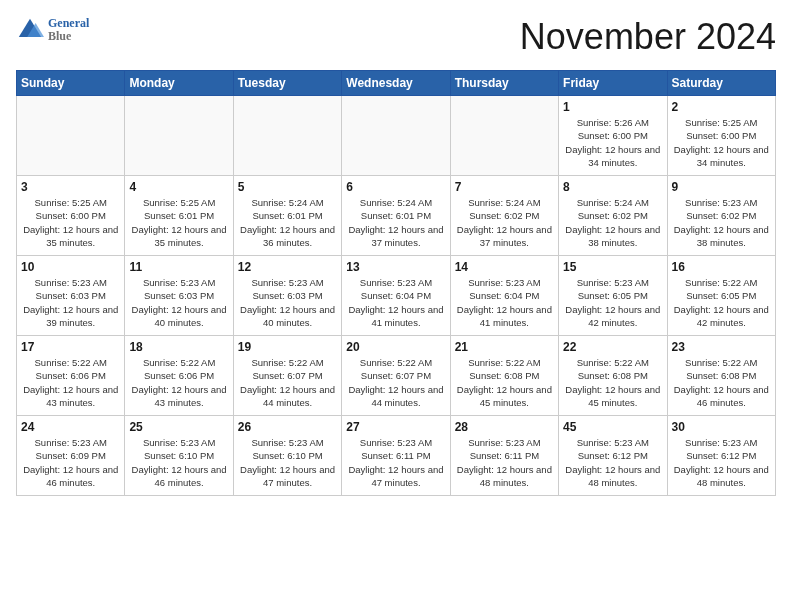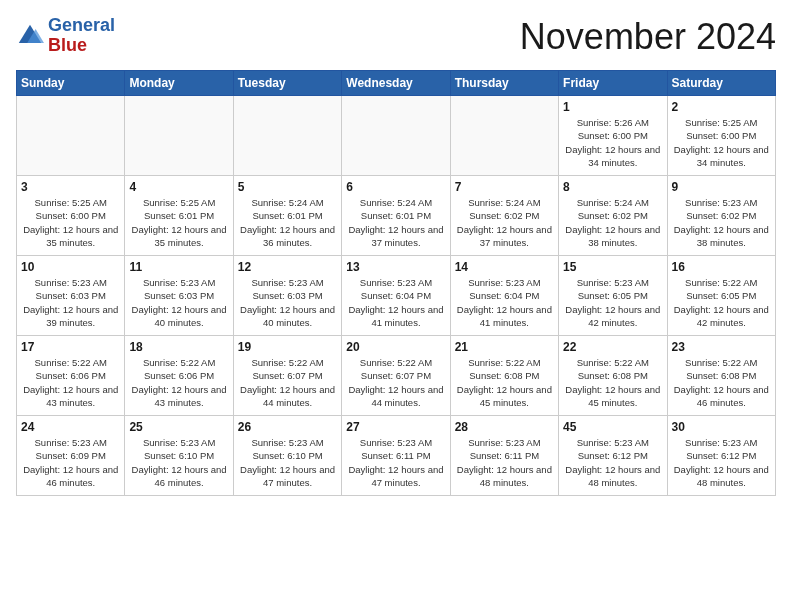--- a/index.html
+++ b/index.html
@@ -15,24 +15,25 @@
       justify-content: space-between;
       align-items: flex-start;
       margin-bottom: 12px;
     }
     .logo {
       display: flex;
       align-items: center;
       gap: 4px;
     }
     .logo-text {
-      font-size: 18px;
+      font-size: 12px;
       font-weight: bold;
       color: #1a1a1a;
       line-height: 1.1;
+      font-family: Liberation Serif, serif;
     }
     .logo-text span {
       color: #2962a8;
     }
     .logo-icon {
       width: 28px;
       height: 28px;
     }
     .title-block {
       text-align: right;
@@ -91,21 +92,21 @@
 <body>
 
 <div class="header">
   <div class="logo">
     <svg class="logo-icon" viewBox="0 0 40 40">
       <polygon points="20,4 36,30 4,30" fill="#2962a8"></polygon>
       <polygon points="28,10 40,30 16,30" fill="#4a90d9" opacity="0.7"></polygon>
     </svg>
     <div class="logo-text">
       <div><span>General</span></div>
-      <div><span style="color:#b91c1c;">Blue</span></div>
+      <div><span style="color:#737373;">Blue</span></div>
     </div>
   </div>
   <div class="title-block">
     <div class="month-title">November 2024</div>
   </div>
 </div>
 
 <table class="calendar">
   <thead>
     <tr>

